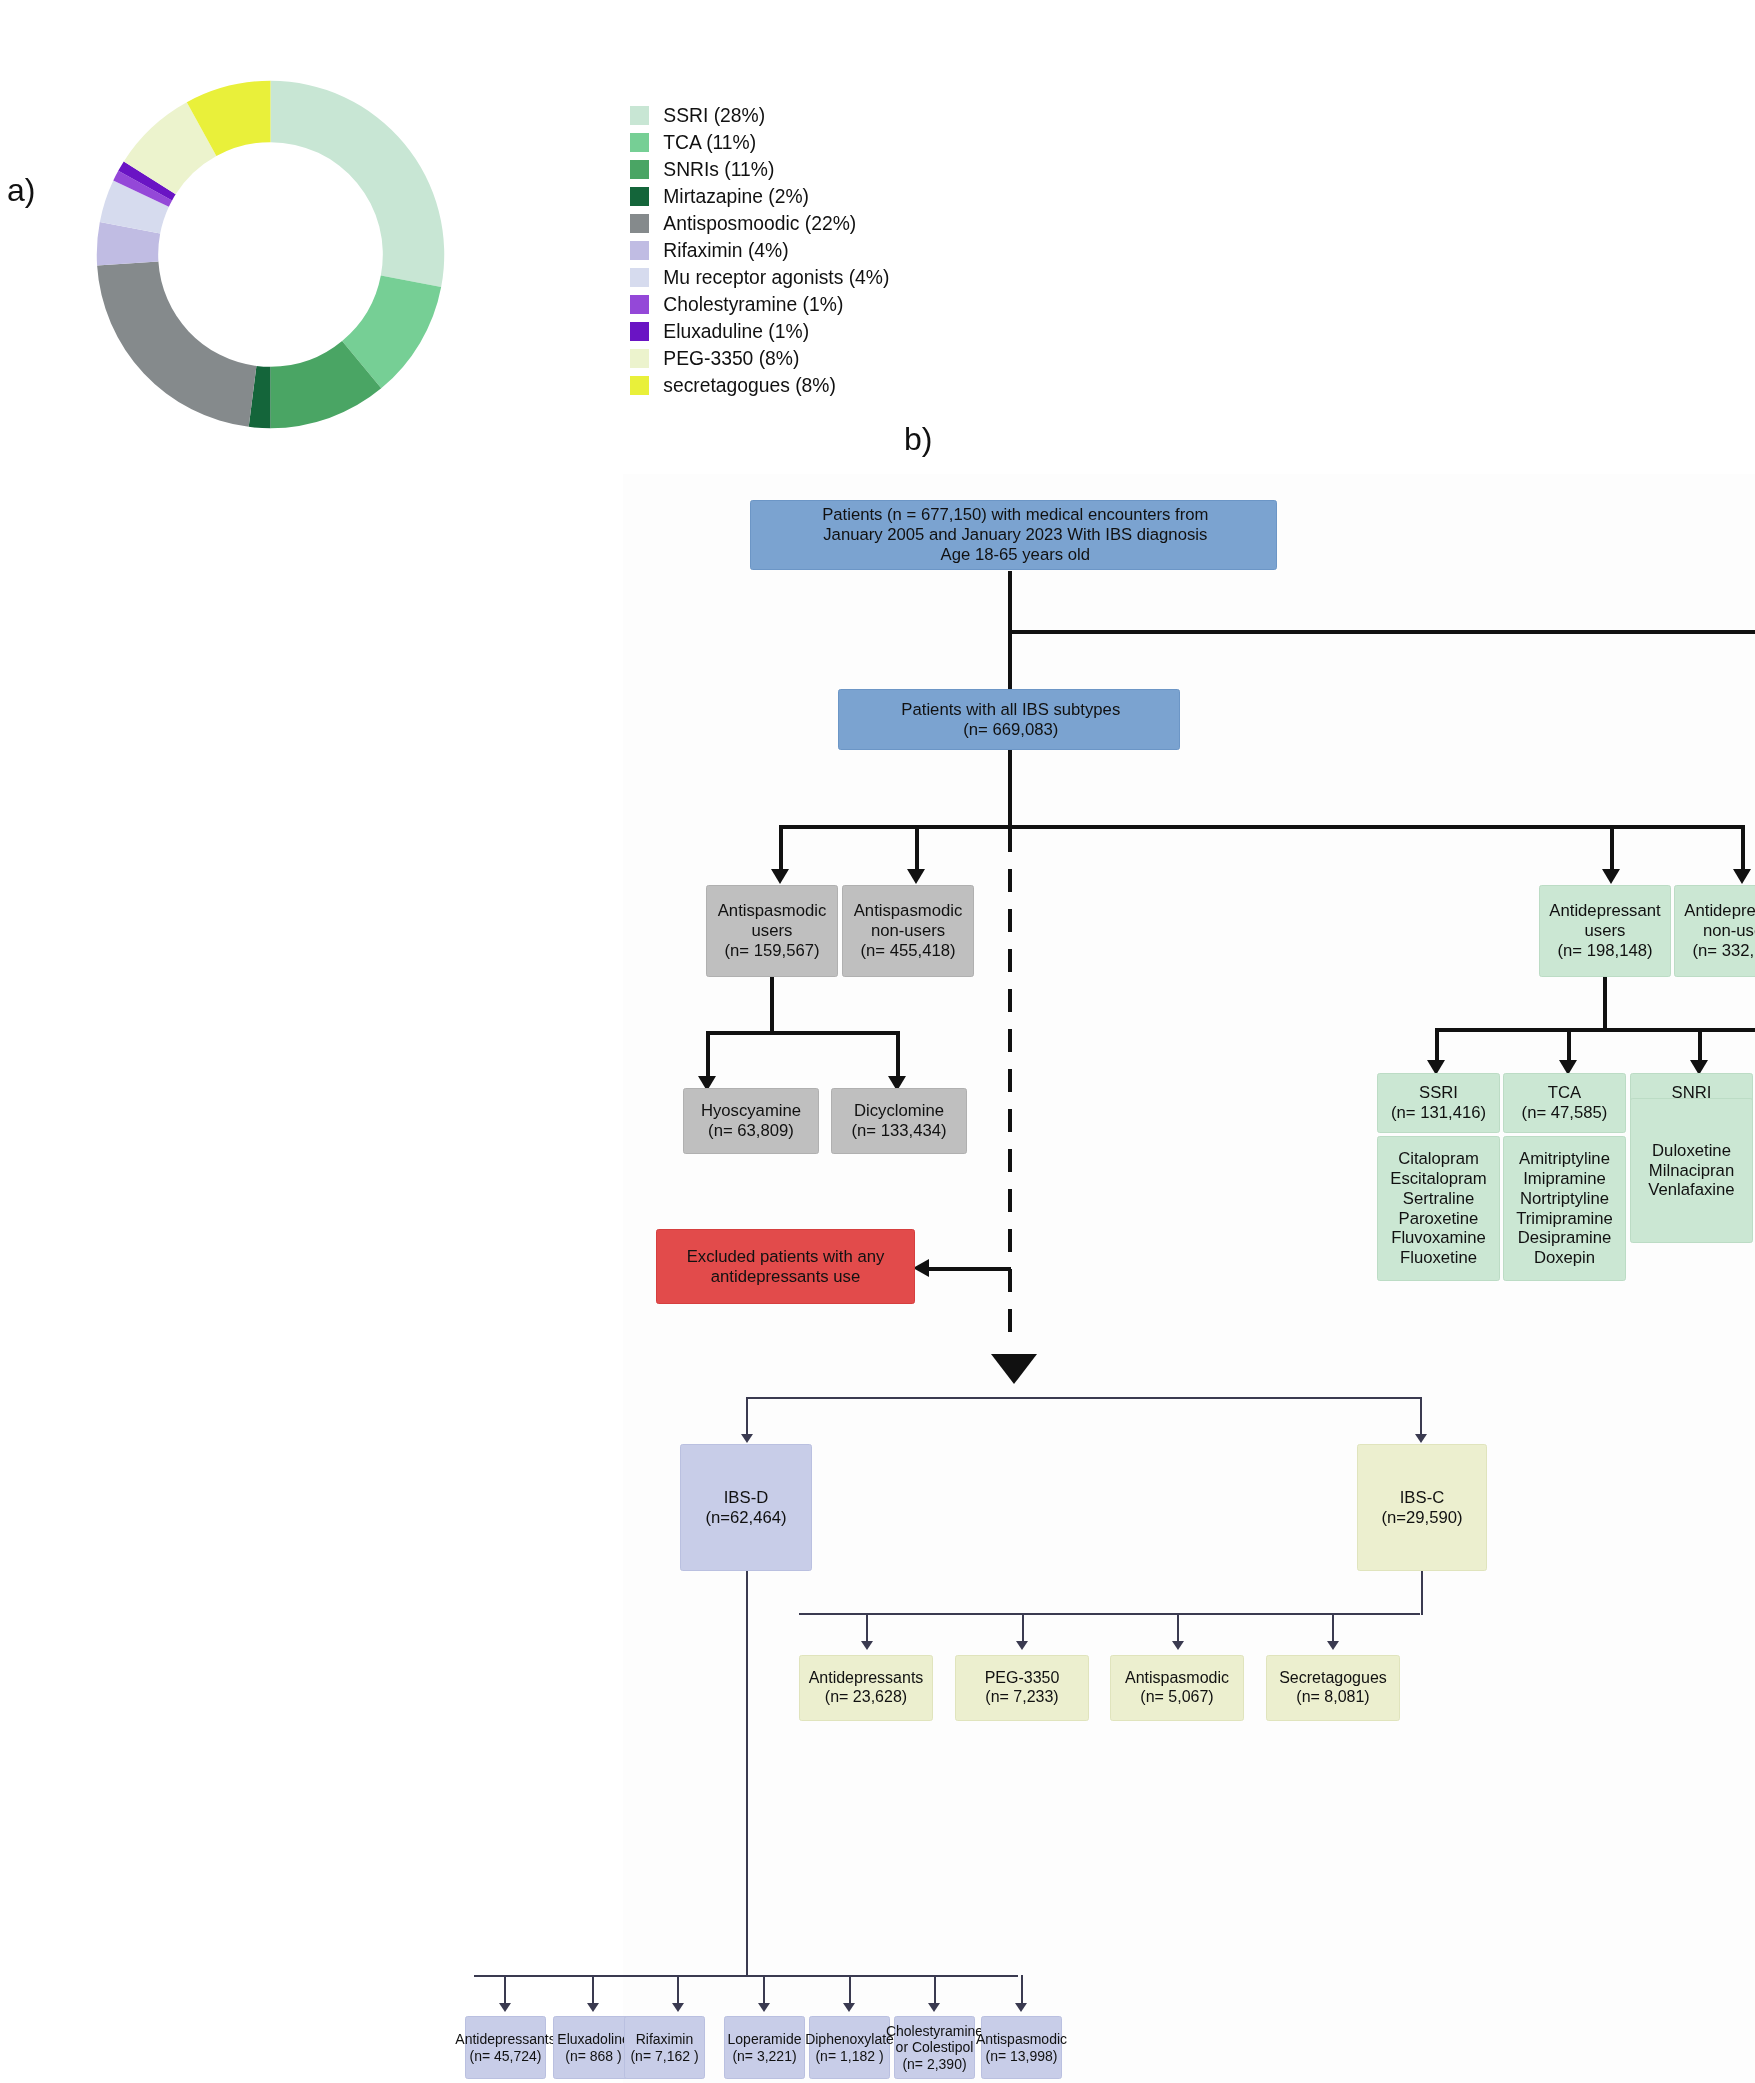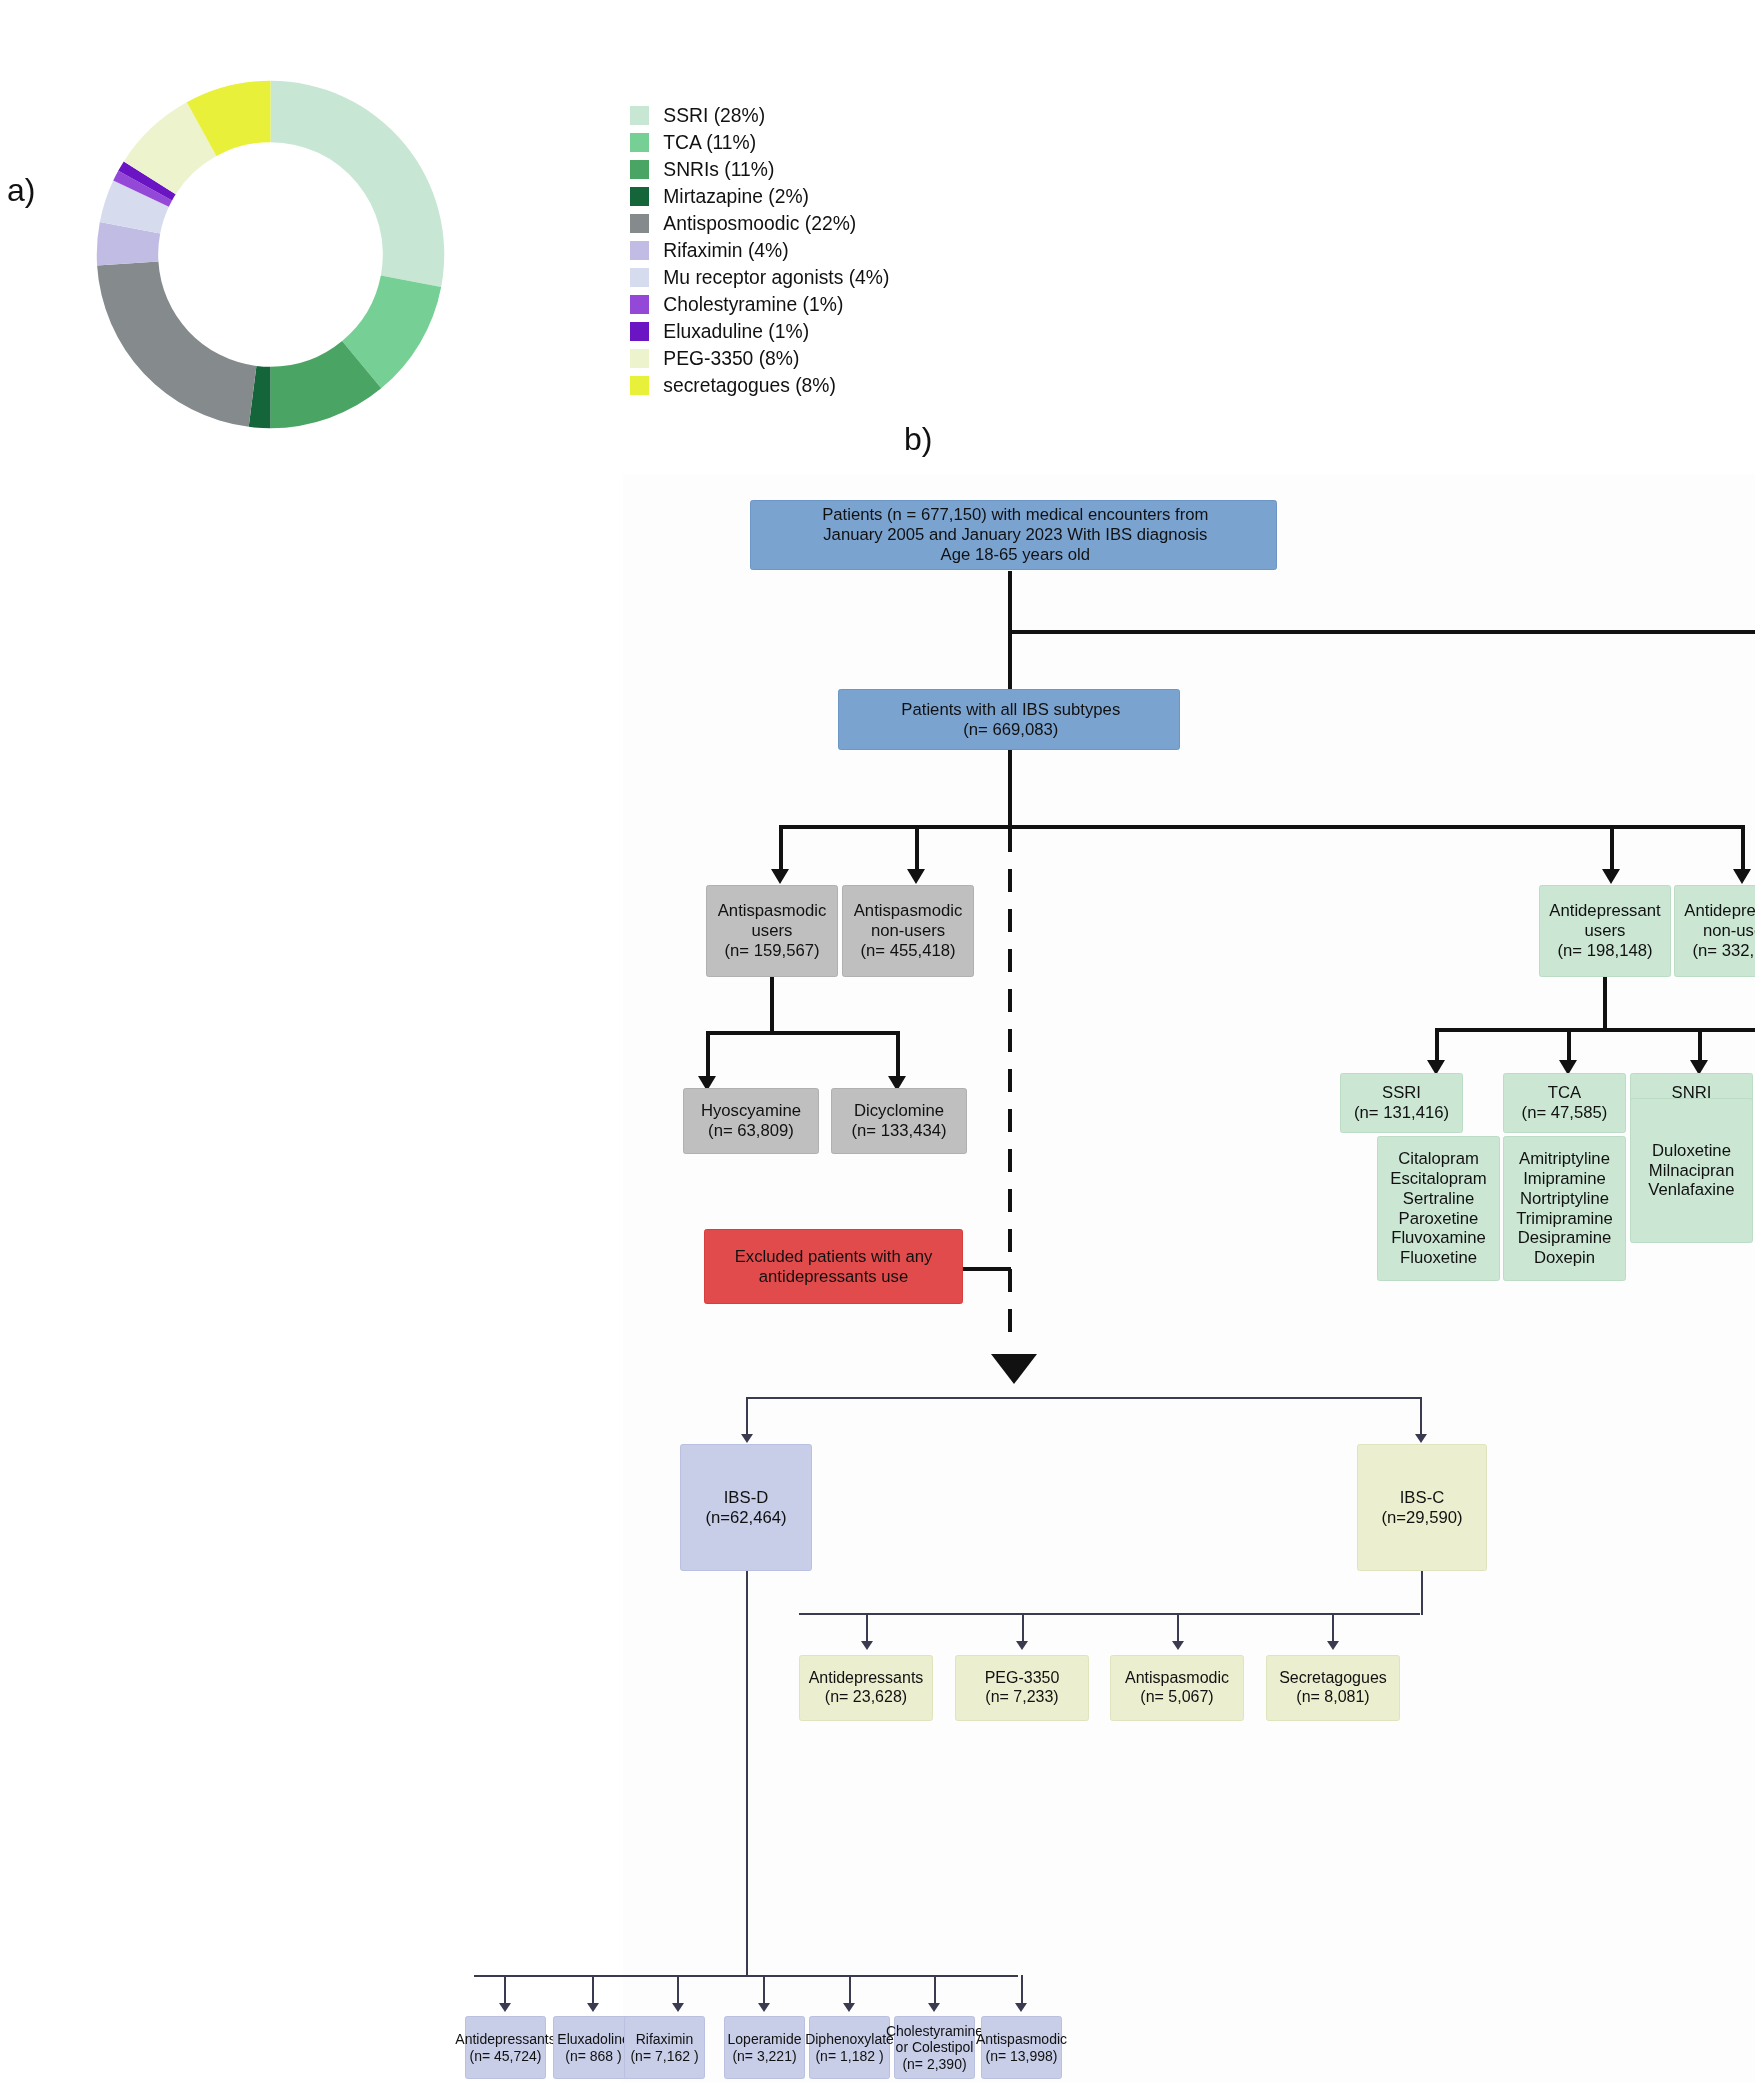--- a/index.html
+++ b/index.html
@@ -16,21 +16,21 @@
   .legend-label{font-size:19.3px;line-height:19.3px;white-space:nowrap;color:#111;}
 
   
   #panel-b-label{position:absolute;left:904px;top:421px;font-size:32px;}
   #flow{position:absolute;left:623px;top:474px;width:1132px;height:1610px;background:#fdfdfd;}
 
   .bx{position:absolute;box-sizing:border-box;display:flex;align-items:center;
       justify-content:center;text-align:center;border-radius:2.6px;
       font-size:16.7px;line-height:1.18;padding:3.5px 4.4px;white-space:pre-line;}
   .bx.blue{background:#7ba3d0;border:0.9px solid #6c96c6;padding-left:8px;}
-  .bx.red{background:#e24b4b;border:0.9px solid #d63f3f;margin-left:48px;}
+  .bx.red{background:#e24b4b;border:0.9px solid #d63f3f;}
   .bx.gray{background:#bfbfbf;border:0.9px solid #b0b0b0;}
   .bx.green{background:#cbe7d3;border:0.9px solid #bcdcc5;}
   .bx.purple{background:#c8cde8;border:0.9px solid #bac0e0;}
   .bx.cream{background:#ecefcf;border:0.9px solid #e0e4bd;}
 
   .ln{position:absolute;background:#111;}
   .ln.thin{background:#3a3a50;}
   .arrow-d{position:absolute;width:0;height:0;border-left:9.7px solid transparent;
            border-right:9.7px solid transparent;border-top:15px solid #111;}
   .arrow-d.sm{border-left-width:6.1px;border-right-width:6.1px;border-top-width:9.7px;border-top-color:#3a3a50;}
@@ -163,21 +163,21 @@
   <div class="ln" style="left:980px;top:503px;width:3.5px;height:54px;"></div>
   <div class="ln" style="left:812px;top:554px;width:505px;height:3.5px;"></div>
   <div class="ln" style="left:812px;top:554px;width:3.5px;height:35px;"></div>
   <div class="ln" style="left:944px;top:554px;width:3.5px;height:35px;"></div>
   <div class="ln" style="left:1075px;top:554px;width:3.5px;height:35px;"></div>
 
   <div class="arrow-d" style="left:804px;top:586px;"></div>
   <div class="arrow-d" style="left:936px;top:586px;"></div>
   <div class="arrow-d" style="left:1067px;top:586px;"></div>
 
-  <div class="bx green" style="left:717px;top:599px;width:123px;height:60px;">SSRI
+  <div class="bx green" style="left:754px;top:599px;width:123px;height:60px;">SSRI
 (n= 131,416)</div>
   <div class="bx green" style="left:880px;top:599px;width:123px;height:60px;">TCA
 (n= 47,585)</div>
   <div class="bx green" style="left:1007px;top:599px;width:123px;height:60px;">SNRI
 (n= 60,886)</div>
 
   <div class="bx green" style="left:754px;top:662px;width:123px;height:145px;">Citalopram
 Escitalopram
 Sertraline
 Paroxetine

